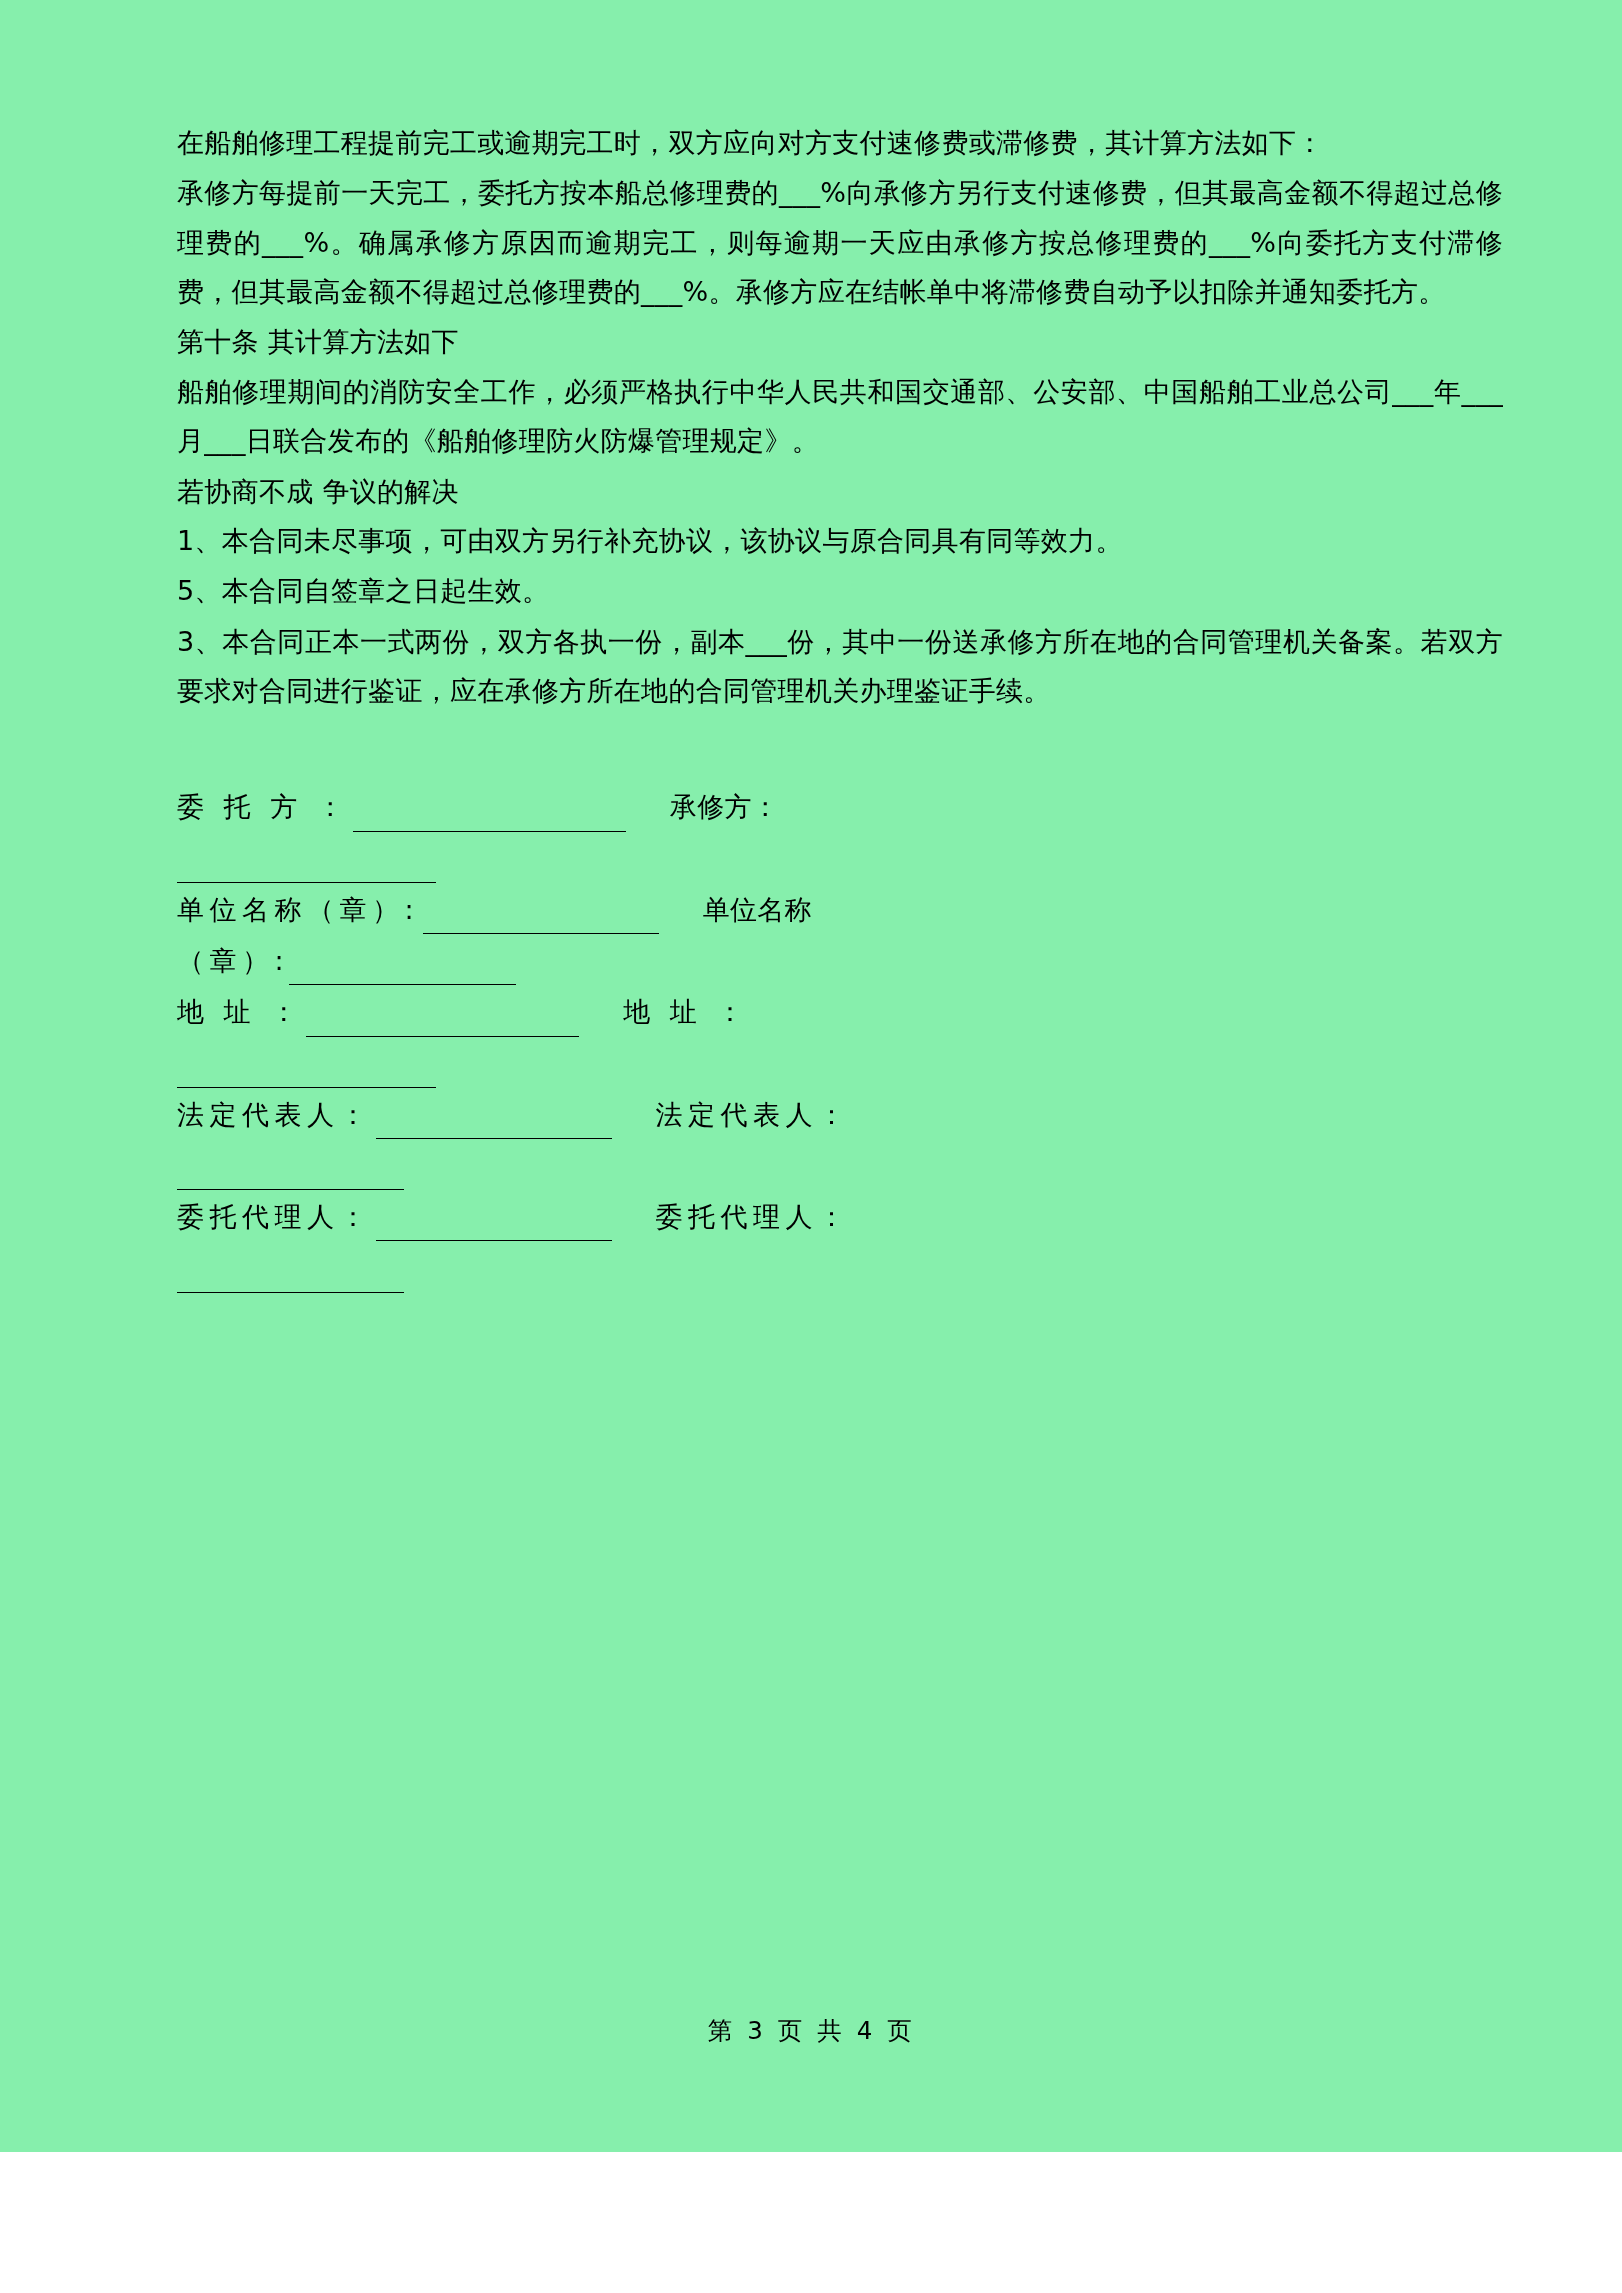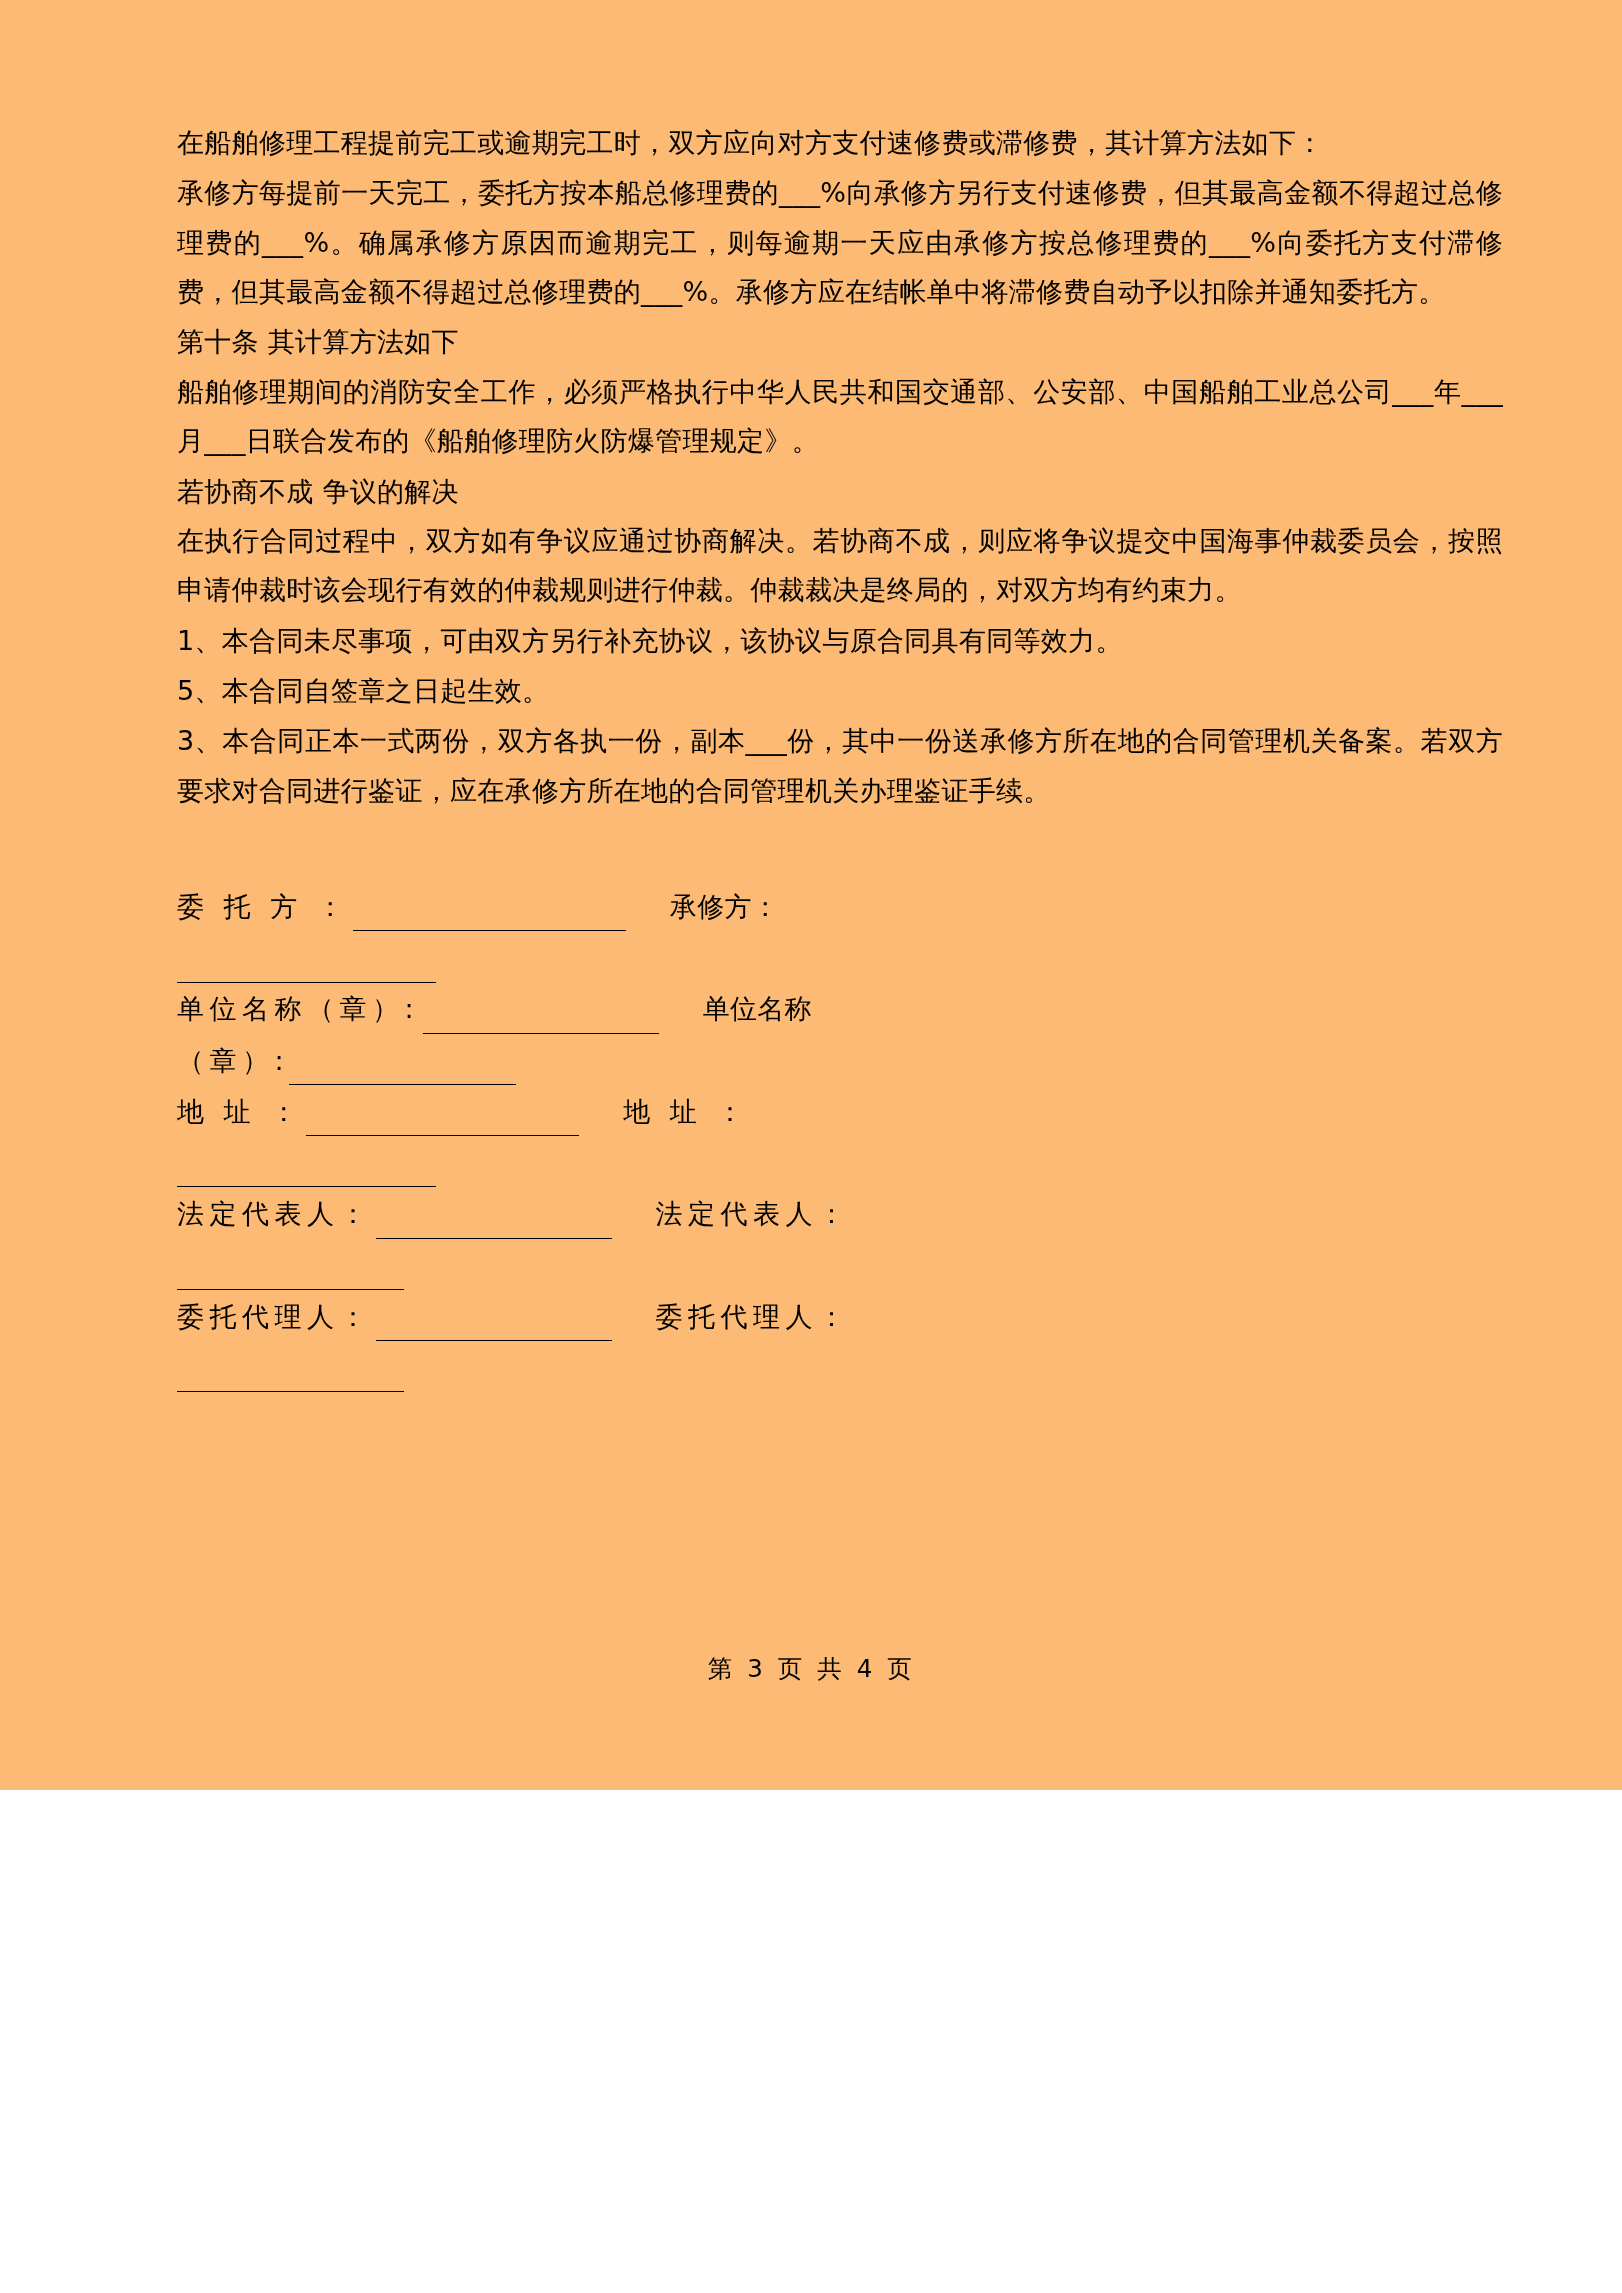--- a/index.html
+++ b/index.html
@@ -7,22 +7,22 @@
     padding: 0;
     background: #ffffff;
   }
   body {
     font-family: "DejaVu Sans", "Liberation Sans", sans-serif;
     color: #000000;
   }
   .page {
     position: relative;
     width: 1623px;
-    height: 1790px;
-    background: #fdba74;
+    height: 2152px;
+    background: #86efac;
     box-sizing: border-box;
     padding: 118px 120px 0 177px;
   }
   .doc-body {
     font-size: 27px;
     line-height: 1.83;
     text-align: justify;
     letter-spacing: 0.3px;
   }
   .para {
@@ -101,21 +101,20 @@
 <body>
 
 <div class="page">
 
   <div class="doc-body">
     <p class="para">在船舶修理工程提前完工或逾期完工时，双方应向对方支付速修费或滞修费，其计算方法如下：</p>
     <p class="para">承修方每提前一天完工，委托方按本船总修理费的___%向承修方另行支付速修费，但其最高金额不得超过总修理费的___%。确属承修方原因而逾期完工，则每逾期一天应由承修方按总修理费的___%向委托方支付滞修费，但其最高金额不得超过总修理费的___%。承修方应在结帐单中将滞修费自动予以扣除并通知委托方。</p>
     <p class="para heading">第十条 其计算方法如下</p>
     <p class="para">船舶修理期间的消防安全工作，必须严格执行中华人民共和国交通部、公安部、中国船舶工业总公司___年___月___日联合发布的《船舶修理防火防爆管理规定》。</p>
     <p class="para heading">若协商不成 争议的解决</p>
-    <p class="para">在执行合同过程中，双方如有争议应通过协商解决。若协商不成，则应将争议提交中国海事仲裁委员会，按照申请仲裁时该会现行有效的仲裁规则进行仲裁。仲裁裁决是终局的，对双方均有约束力。</p>
     <p class="para">1、本合同未尽事项，可由双方另行补充协议，该协议与原合同具有同等效力。</p>
     <p class="para">5、本合同自签章之日起生效。</p>
     <p class="para">3、本合同正本一式两份，双方各执一份，副本___份，其中一份送承修方所在地的合同管理机关备案。若双方要求对合同进行鉴证，应在承修方所在地的合同管理机关办理鉴证手续。</p>
 
     <div class="sig-block">
 
       <div class="sig-row">
         <div class="sig-left">
           <span class="sig-label">委 托 方 ：</span><span class="ul-long"></span>
         </div>

